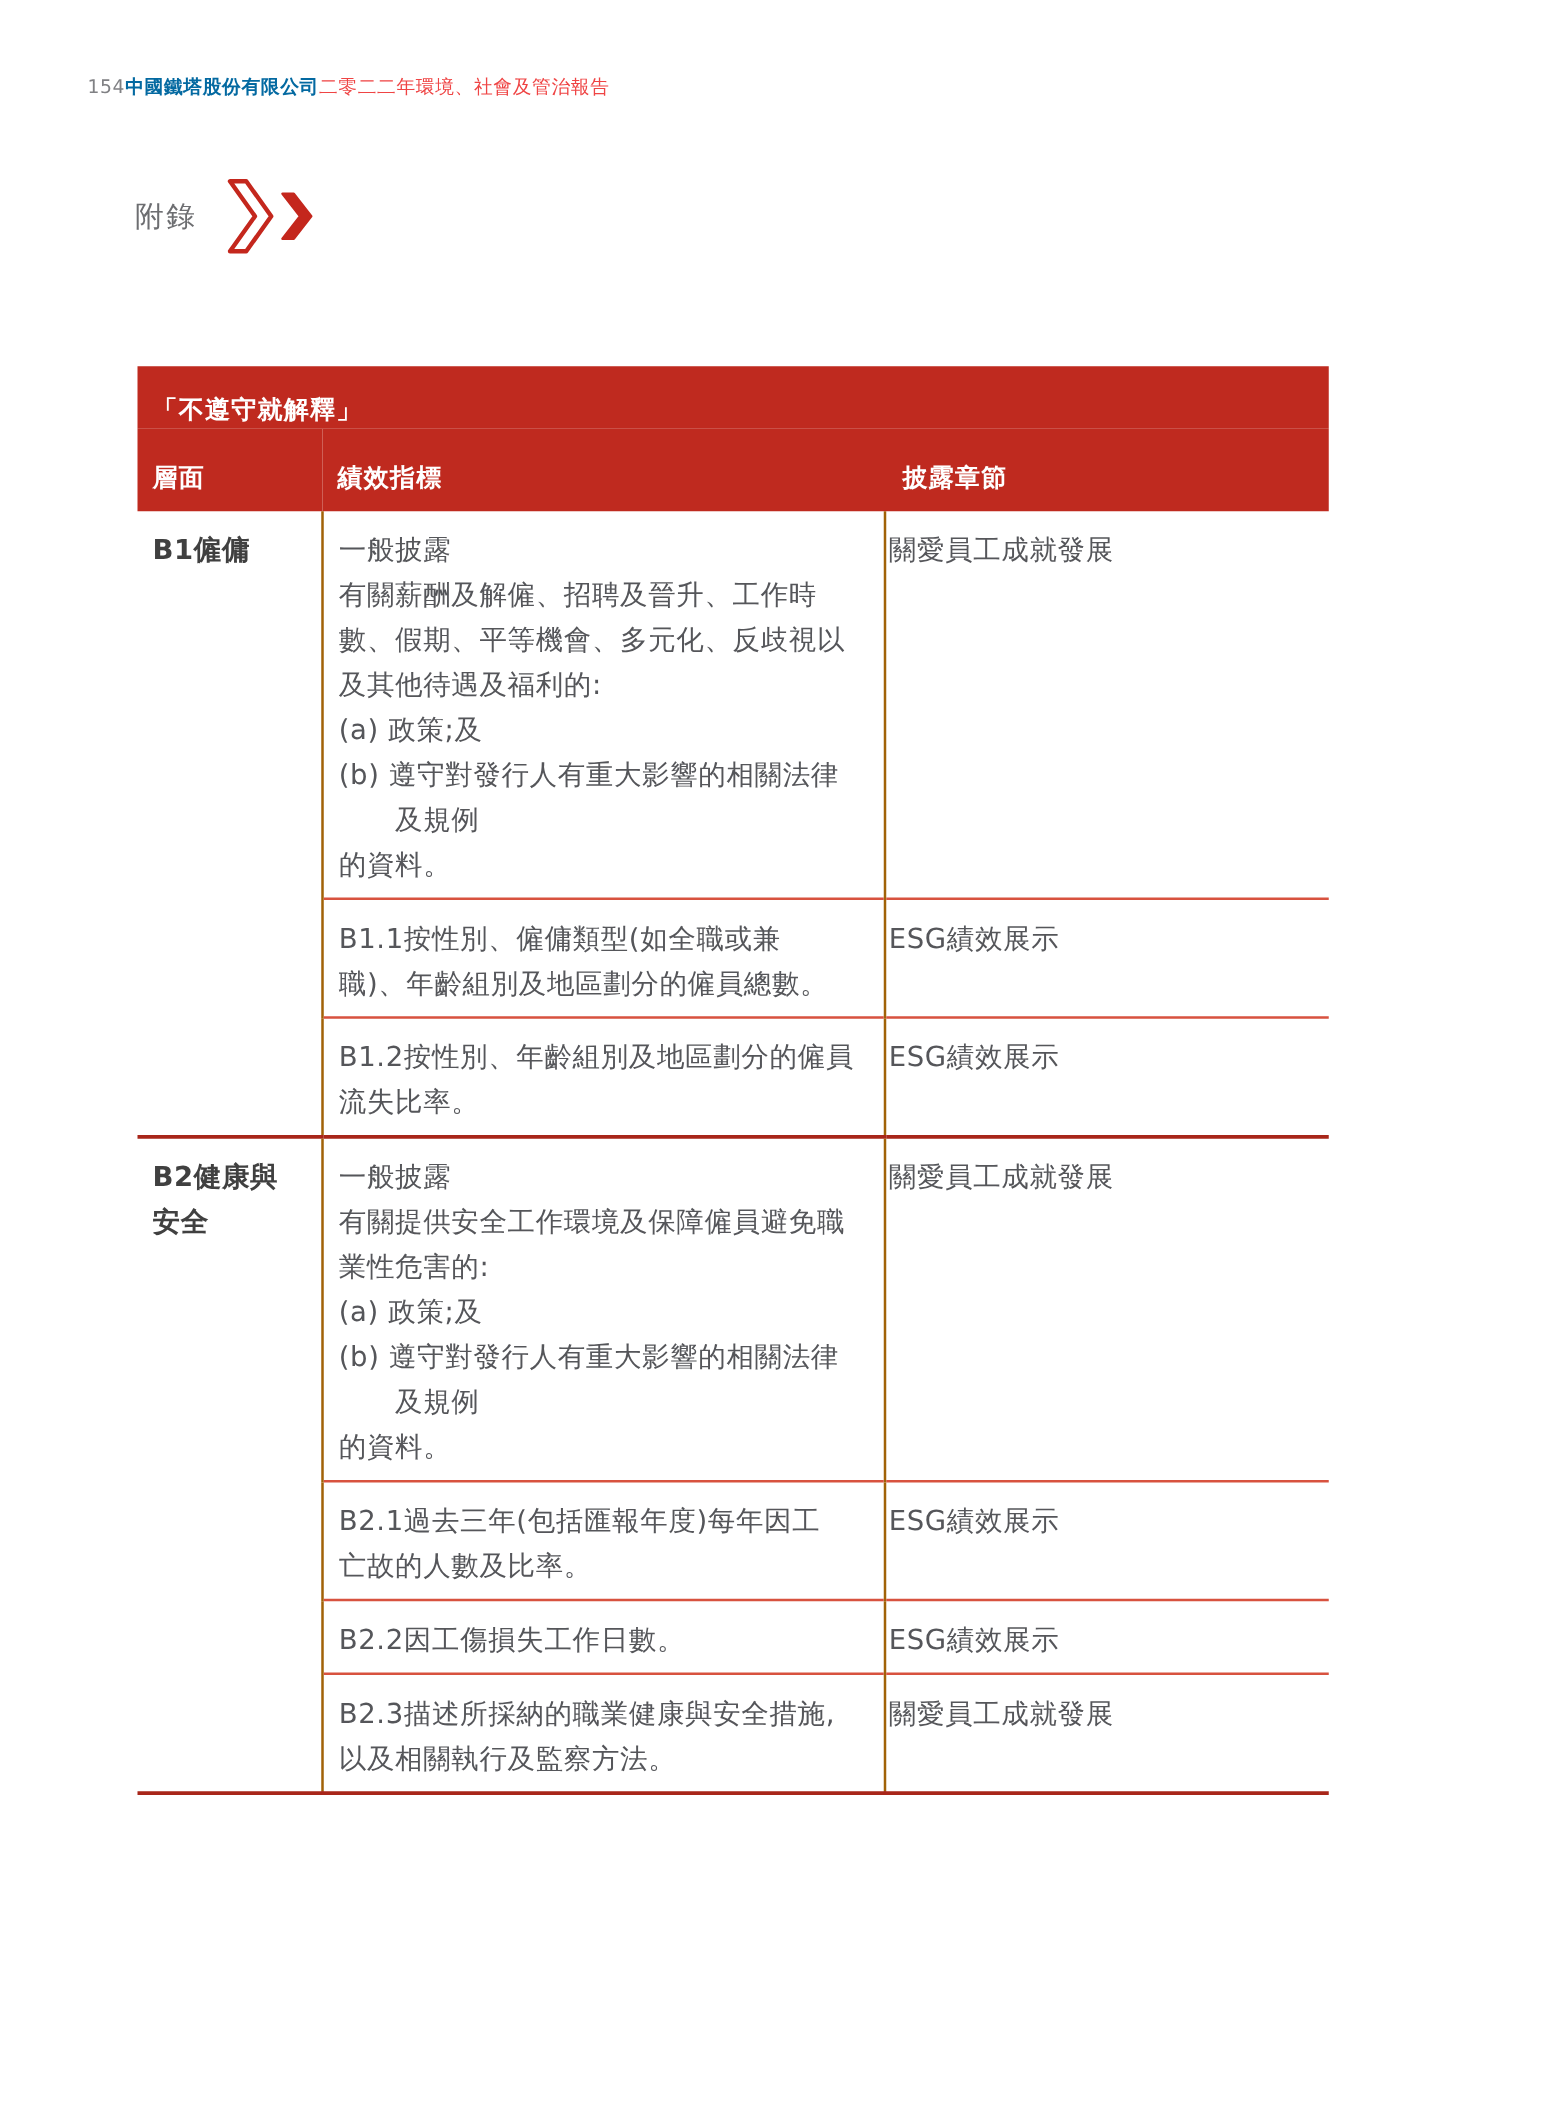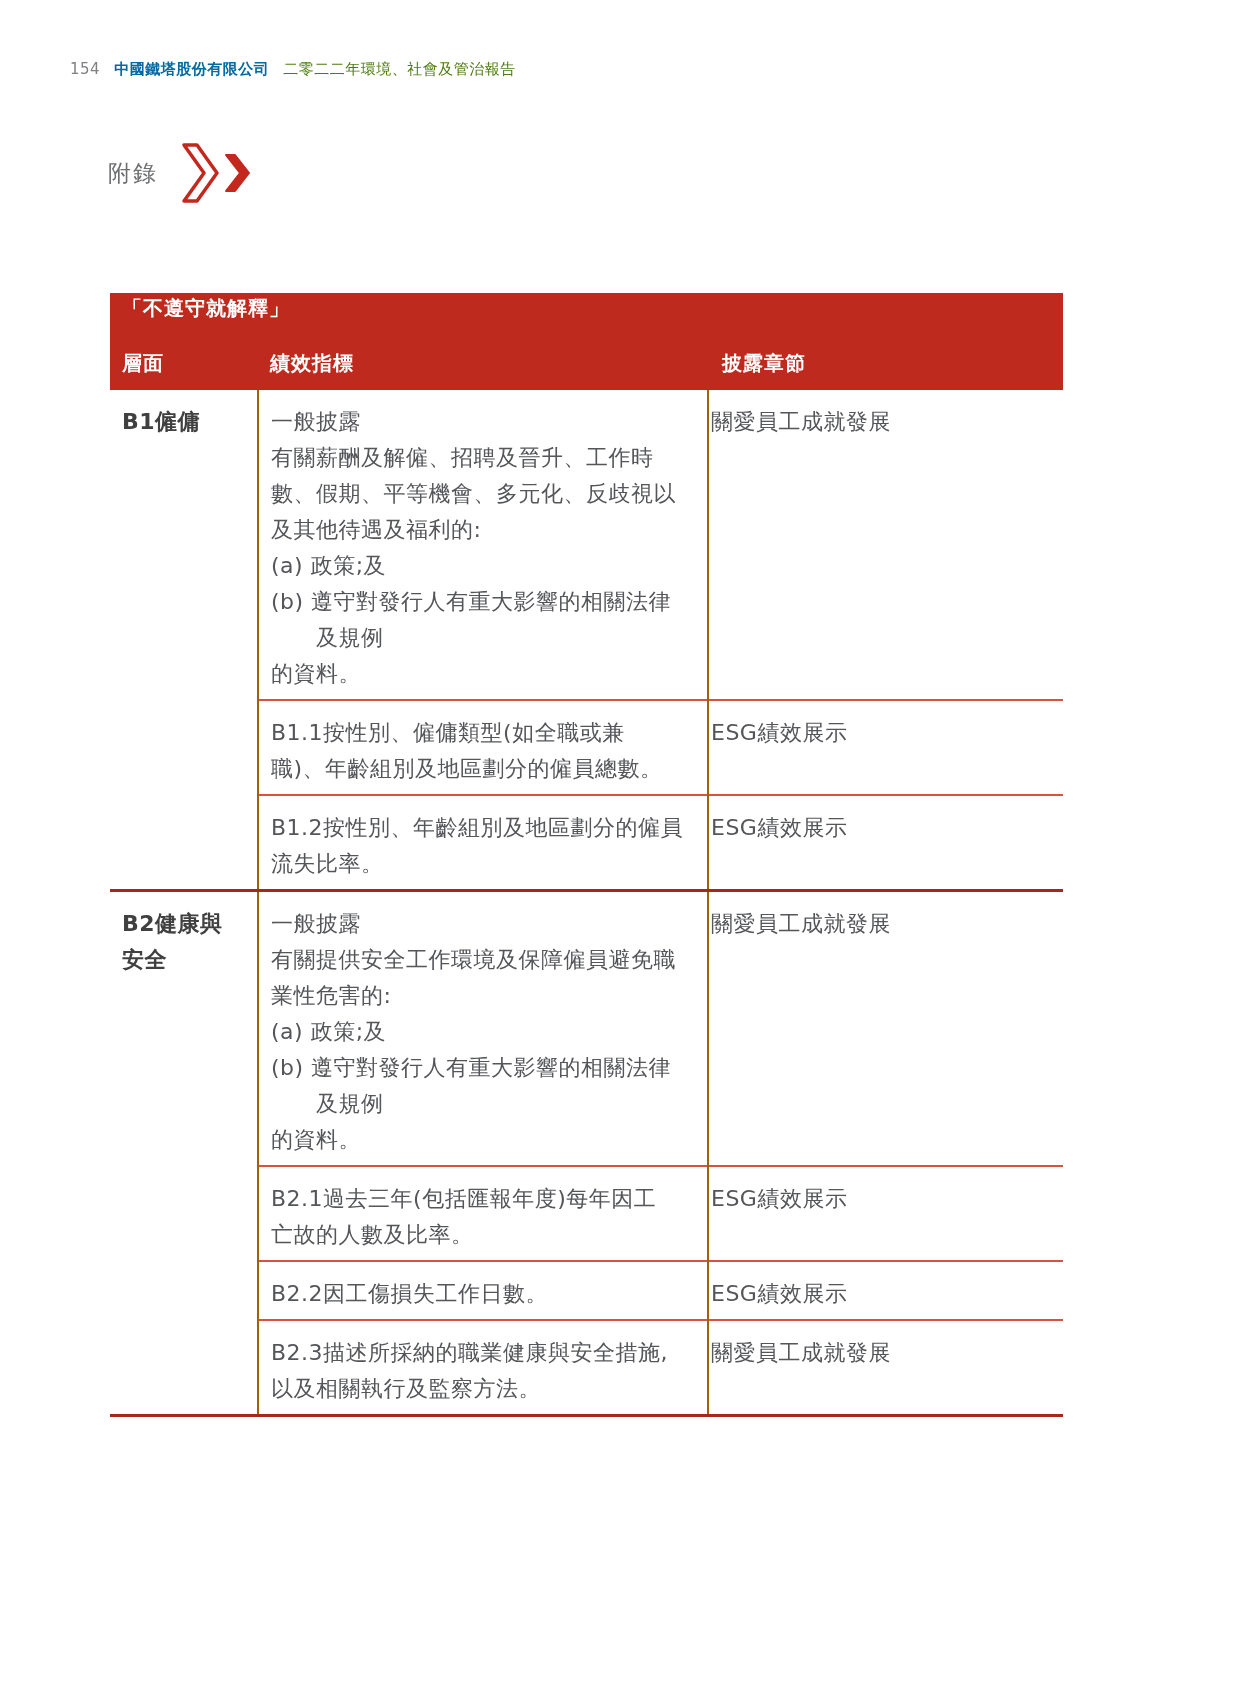--- a/index.html
+++ b/index.html
@@ -11,27 +11,27 @@
     font-family: "DejaVu Sans", sans-serif;
   }
 
   
   .page-header {
     position: absolute;
     top: 60px;
     left: 70px;
     display: flex;
     align-items: baseline;
-    gap: 14px;
+    gap: 0;
     font-size: 15px;
     letter-spacing: 0.5px;
   }
   .page-num   { color: #808184; }
   .company    { color: #0369a1; font-weight: bold; }
-  .report     { color: #4d7c0f; }
+  .report     { color: #ef4444; }
 
   
   .appendix {
     position: absolute;
     top: 142px;
     left: 108px;
     display: flex;
     align-items: center;
     gap: 22px;
     height: 62px;
@@ -53,21 +53,21 @@
   col.c-kpi     { width: 450px; }
   col.c-chapter { width: 355px; }
 
   thead th {
     background: #BF2A1F;
     color: #ffffff;
     font-weight: bold;
     text-align: left;
     vertical-align: top;
   }
-  th.t-title { font-size: 20px; padding: 2px 12px 2px 12px; letter-spacing: 1px; }
+  th.t-title { font-size: 20px; padding: 21px 12px 2px 12px; letter-spacing: 1px; }
   tr.cols th { font-size: 20px; padding: 26px 12px 13px 12px; letter-spacing: 1px; margin-left: 28px; }
   tr.cols th.h-chapter { padding-left: 14px; }
 
   tbody td {
     vertical-align: top;
     color: #55565A;
     font-size: 22px;
     line-height: 36px;
     white-space: pre-line;
     padding: 14px 12px 7px 12px;

